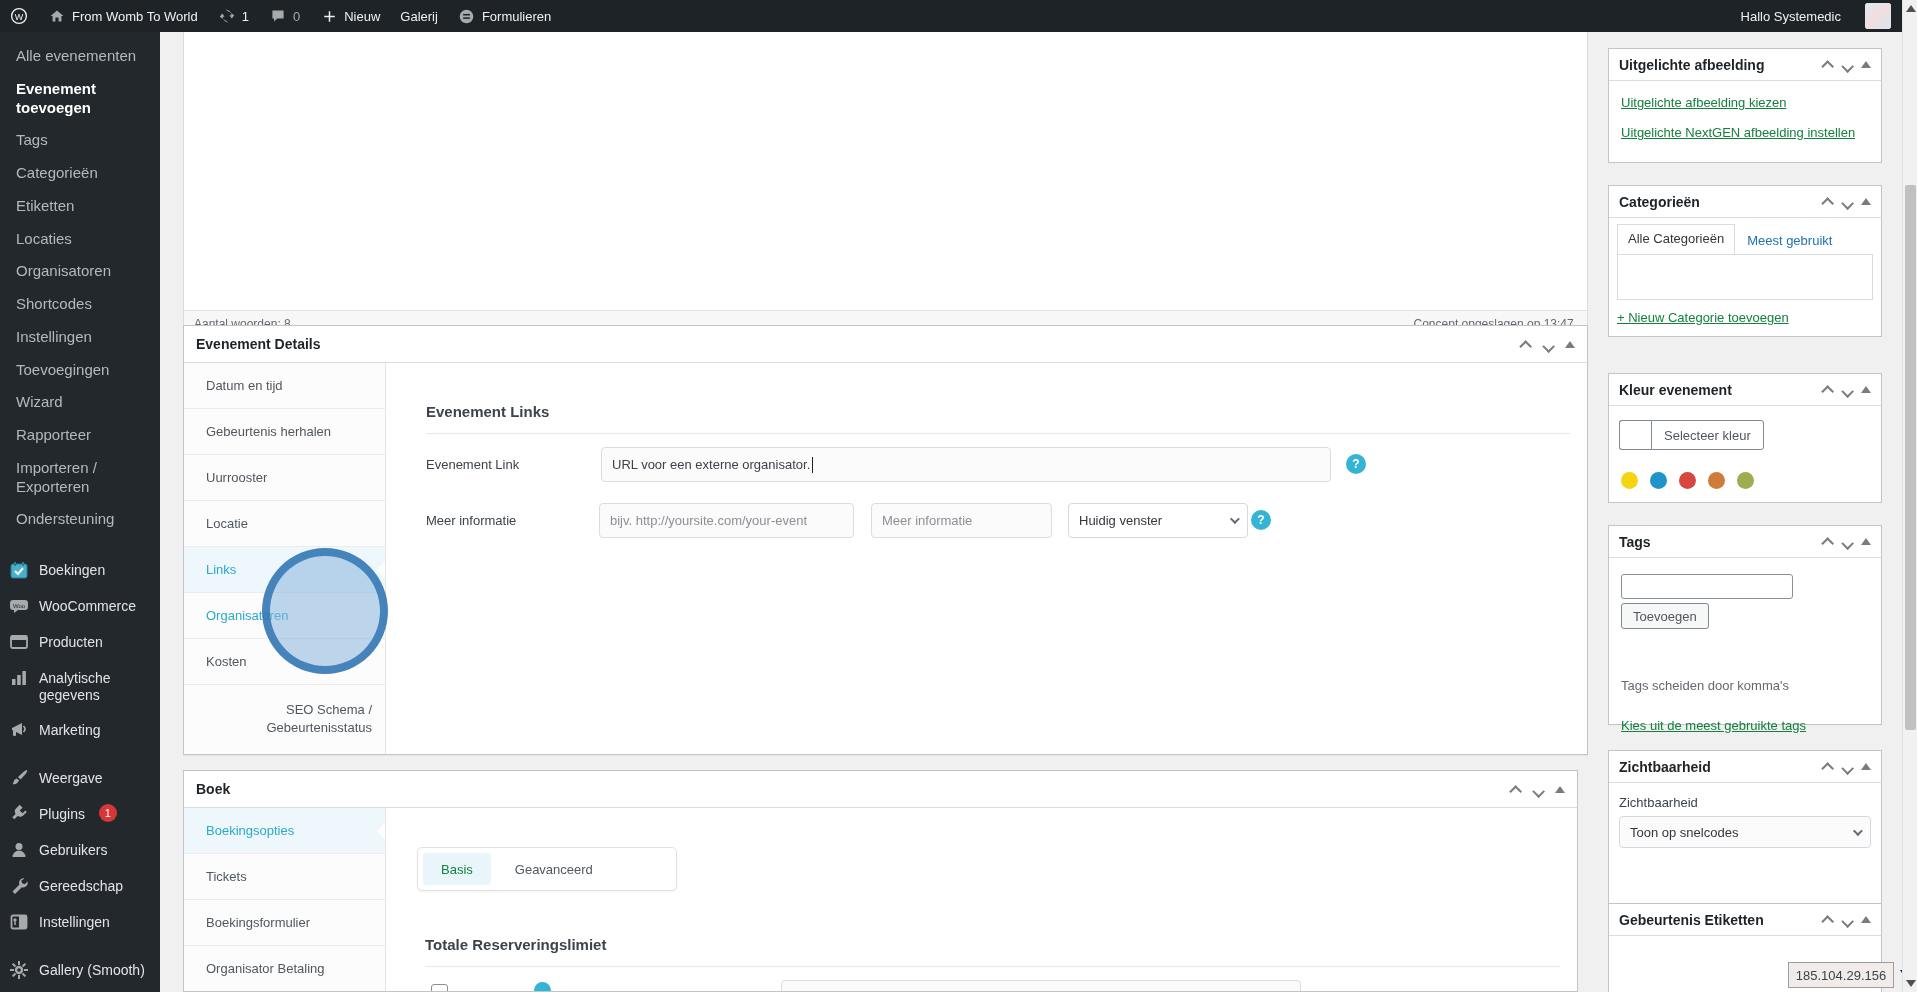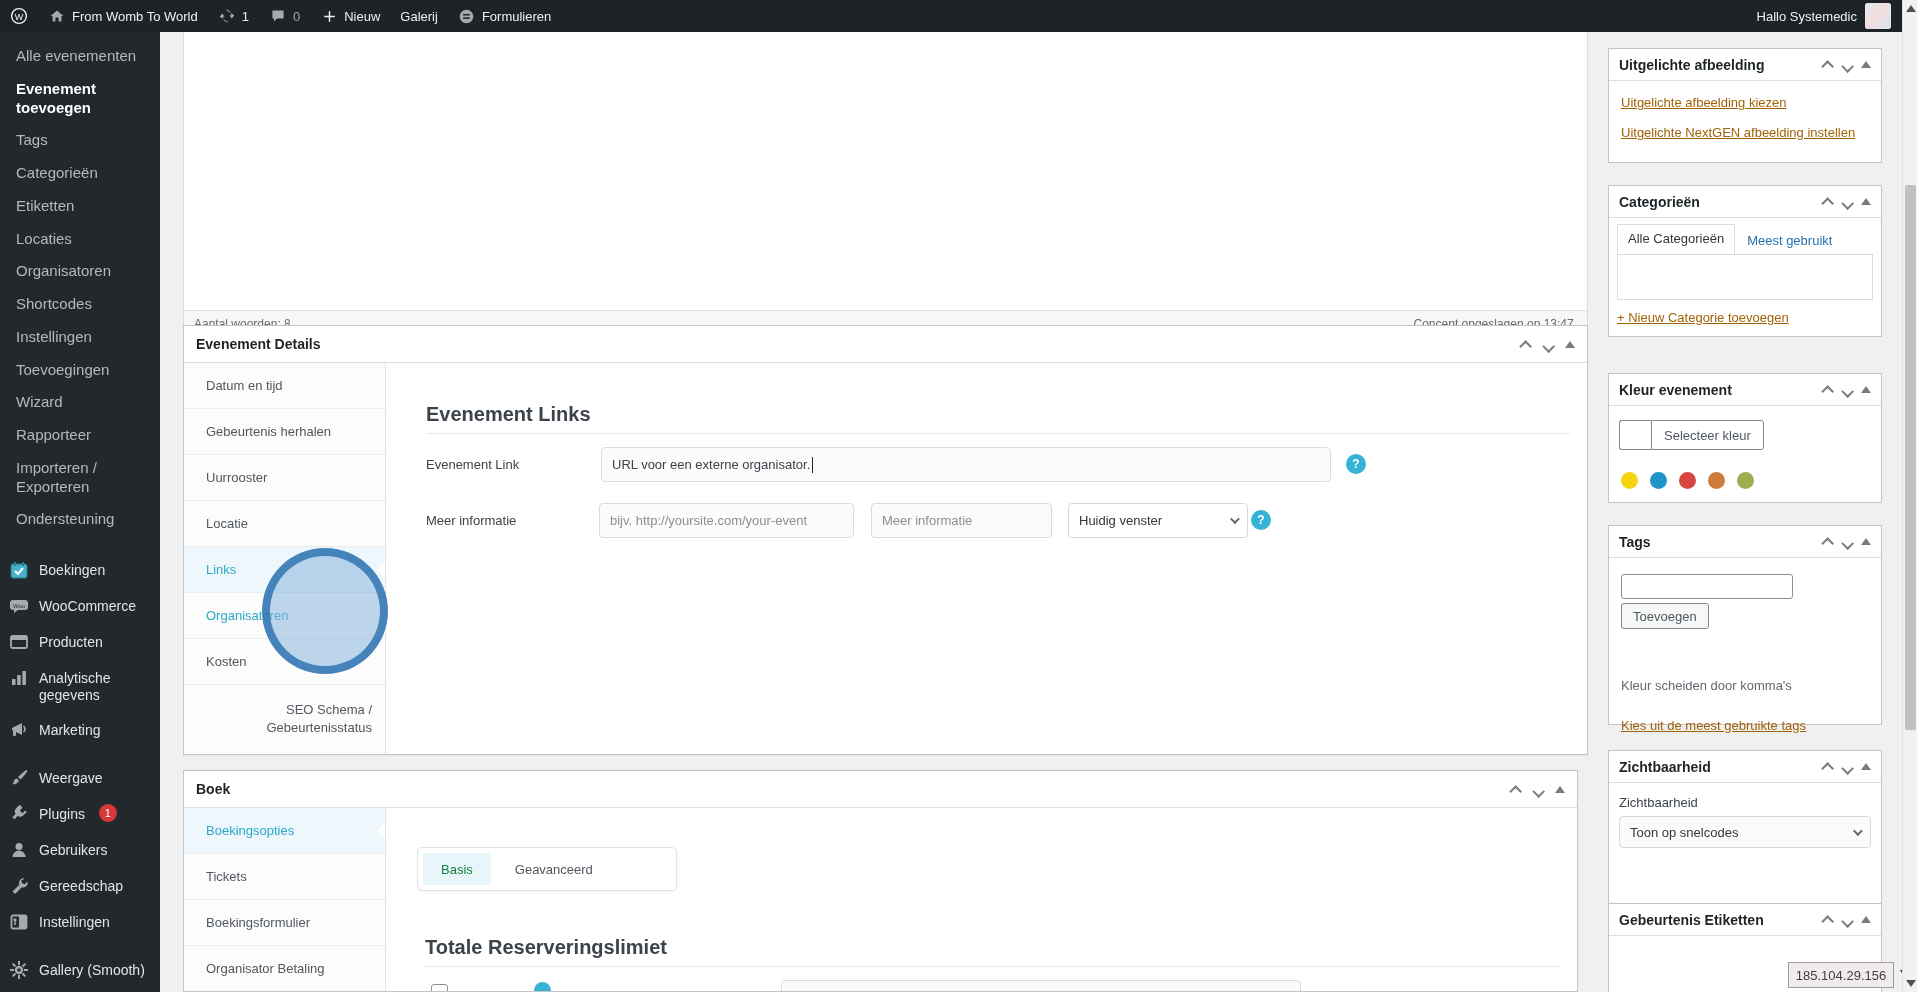--- a/index.html
+++ b/index.html
@@ -5,21 +5,21 @@
   * { margin:0; padding:0; box-sizing:border-box; }
   html,body { width:1917px; height:992px; }
   body { font-family:"Liberation Sans", sans-serif; font-size:13px; background:#f0f0f1; overflow:hidden; }
   .screen { position:relative; width:1917px; height:992px; overflow:hidden; background:#f0f0f1; }
 
   
   .adminbar { position:absolute; left:0; top:0; width:1917px; height:32px; background:#1d2327; color:#f0f0f1; display:flex; align-items:center; z-index:40; }
   .ab-item { display:flex; align-items:center; gap:6px; padding:0 10px; height:32px; color:#f0f0f1; font-size:13px; cursor:pointer; }
   .ab-item .count-muted { color:#a7aaad; }
   .ab-spacer { flex:1; }
-  .ab-right { display:flex; align-items:center; gap:8px; padding-right:26px; }
+  .ab-right { display:flex; align-items:center; gap:24px; padding-right:26px; }
   .avatar { width:26px; height:26px; border-radius:2px; background:linear-gradient(135deg,#dfe9f3 0%,#f3dede 45%,#d7e5f2 100%); border:1px solid #e6e6e6; }
   .ab-ico { display:inline-flex; width:18px; height:18px; align-items:center; justify-content:center; }
 
   
   .sidebar { position:absolute; left:0; top:32px; width:160px; height:960px; background:#23282d; color:#b4b9be; z-index:30; }
   .submenu { padding:8px 0 12px; }
   .submenu-item { padding:7px 12px 7px 16px; font-size:15px; line-height:1.25; color:#b4b9be; cursor:pointer; }
   .submenu-item.active { color:#fff; font-weight:bold; }
   .menu { padding-top:4px; }
   .menu-item { display:flex; align-items:flex-start; gap:10px; padding:8px 8px 8px 9px; font-size:14px; line-height:17px; color:#e2e4e7; cursor:pointer; }
@@ -46,21 +46,21 @@
   
   .event-panel { left:23px; top:293px; width:1405px; height:430px; }
   .boek-panel  { left:23px; top:738px; width:1395px; height:222px; overflow:hidden; }
   .vnav { position:absolute; left:0; top:37px; bottom:0; width:202px; background:#fafafa; border-right:1px solid #e5e5e5; overflow:hidden; }
   .vnav-item { height:46px; line-height:46px; padding-left:22px; border-bottom:1px solid #ececec; color:#50575e; font-size:13px; cursor:pointer; position:relative; background:#fcfcfc; white-space:nowrap; }
   .vnav-item.tall { height:70px; line-height:18px; padding-top:16px; white-space:normal; padding-right:14px; }
   .vnav-item.active { background:#eef8fc; color:#2aa9c9; }
   .vnav-item.active::after { content:""; position:absolute; right:-1px; top:14px; border-top:9px solid transparent; border-bottom:9px solid transparent; border-right:9px solid #fff; }
   .vnav-item.hovered { color:#2aa9c9; }
   .pcontent { position:absolute; left:202px; top:37px; right:0; bottom:0; background:#fff; }
-  .sec-title { position:absolute; left:40px; font-size:20px; font-weight:bold; color:#3c434a; }
+  .sec-title { position:absolute; left:40px; font-size:15px; font-weight:bold; color:#3c434a; }
   .sec-divider { position:absolute; left:40px; right:17px; border-top:1px solid #e8e8e8; }
   .frm-label { position:absolute; left:40px; font-size:13px; color:#3c434a; }
   .faux-input { position:absolute; background:#fbfbfc; border:1px solid #dcdcde; border-radius:4px; font-size:13px; color:#3c434a; display:flex; align-items:center; padding:0 10px; }
   .faux-input .ph { color:#8c8f94; }
   .caret { display:inline-block; width:1px; height:16px; background:#1d2327; margin-left:2px; }
   .faux-select { position:absolute; background:#fff; border:1px solid #d5d9dd; border-radius:4px; font-size:13px; color:#32373c; display:flex; align-items:center; padding:0 10px; cursor:pointer; }
   .sel-chev { width:7px; height:7px; border:solid #646970; border-width:0 2px 2px 0; transform:rotate(45deg) translateY(-2px); margin-left:auto; }
   .help-dot { position:absolute; width:20px; height:20px; border-radius:50%; background:#35b3d4; color:#fff; font-size:12px; font-weight:bold; display:flex; align-items:center; justify-content:center; cursor:pointer; }
 
   .seg-box { position:absolute; left:31px; top:39px; width:260px; height:44px; background:#fff; border:1px solid #e2e2e2; border-radius:5px; box-shadow:0 1px 2px rgba(0,0,0,.05); display:flex; align-items:stretch; padding:5px; gap:6px; }
@@ -70,21 +70,21 @@
   .mini-checkbox { position:absolute; width:17px; height:14px; border:1px solid #8c8f94; border-radius:3px 3px 0 0; background:#fff; }
   .mini-dot { position:absolute; width:17px; height:12px; border-radius:9px 9px 0 0; background:#35b3d4; }
   .cut-input { position:absolute; background:#fbfbfc; border:1px solid #dcdcde; border-radius:4px 4px 0 0; }
 
   
   .rpanel { position:absolute; left:1448px; width:274px; background:#fff; border:1px solid #c3c4c7; }
   .rpanel .panel-header { height:32px; padding:0 10px; border-bottom:1px solid #ddd; }
   .rpanel .panel-title { font-size:14px; }
   .rpanel .panel-ctrls { gap:11px; }
   .rbody { position:relative; font-size:13px; }
-  .rlink { color:#a16207; text-decoration:underline; cursor:pointer; display:inline-block; }
+  .rlink { color:#15803d; text-decoration:underline; cursor:pointer; display:inline-block; }
   .rtext { color:#646970; }
 
   .cat-tabs { position:absolute; left:8px; top:6px; display:flex; align-items:flex-end; }
   .cat-tab-active { background:#fff; border:1px solid #dcdcde; border-bottom:none; padding:6px 10px 8px; color:#32373c; position:relative; z-index:2; cursor:pointer; }
   .cat-tab-link { color:#2271b1; padding:6px 12px; cursor:pointer; }
   .cat-box { position:absolute; left:8px; right:8px; top:36px; height:46px; background:#fff; border:1px solid #dcdcde; }
 
   .swatch { position:absolute; left:10px; top:14px; width:32px; height:30px; background:#fff; border:1px solid #7e8993; border-right:none; border-radius:3px 0 0 3px; cursor:pointer; }
   .color-btn { position:absolute; left:42px; top:14px; height:30px; display:flex; align-items:center; padding:0 12px; background:#fff; border:1px solid #7e8993; border-radius:0 3px 3px 0; color:#50575e; cursor:pointer; }
   .dot { position:absolute; top:66px; width:17px; height:17px; border-radius:50%; cursor:pointer; }
@@ -467,21 +467,21 @@
         <span class="panel-title">Tags</span>
         <span class="panel-ctrls">
           <span class="chev up"></span>
           <span class="chev down"></span>
           <span class="tri-up"></span>
         </span>
       </div>
       <div class="rbody" style="height:168px;">
         <div class="tags-input"></div>
         <span class="tags-btn">Toevoegen</span>
-        <span class="rtext" style="position:absolute; left:12px; top:120px;">Kleur scheiden door komma's</span>
+        <span class="rtext" style="position:absolute; left:12px; top:120px;">Tags scheiden door komma's</span>
         <span class="rlink" style="position:absolute; left:12px; top:160px;">Kies uit de meest gebruikte tags</span>
       </div>
     </div>
 
     <div class="rpanel" style="top:718px; height:171px;">
       <div class="panel-header">
         <span class="panel-title">Zichtbaarheid</span>
         <span class="panel-ctrls">
           <span class="chev up"></span>
           <span class="chev down"></span>

